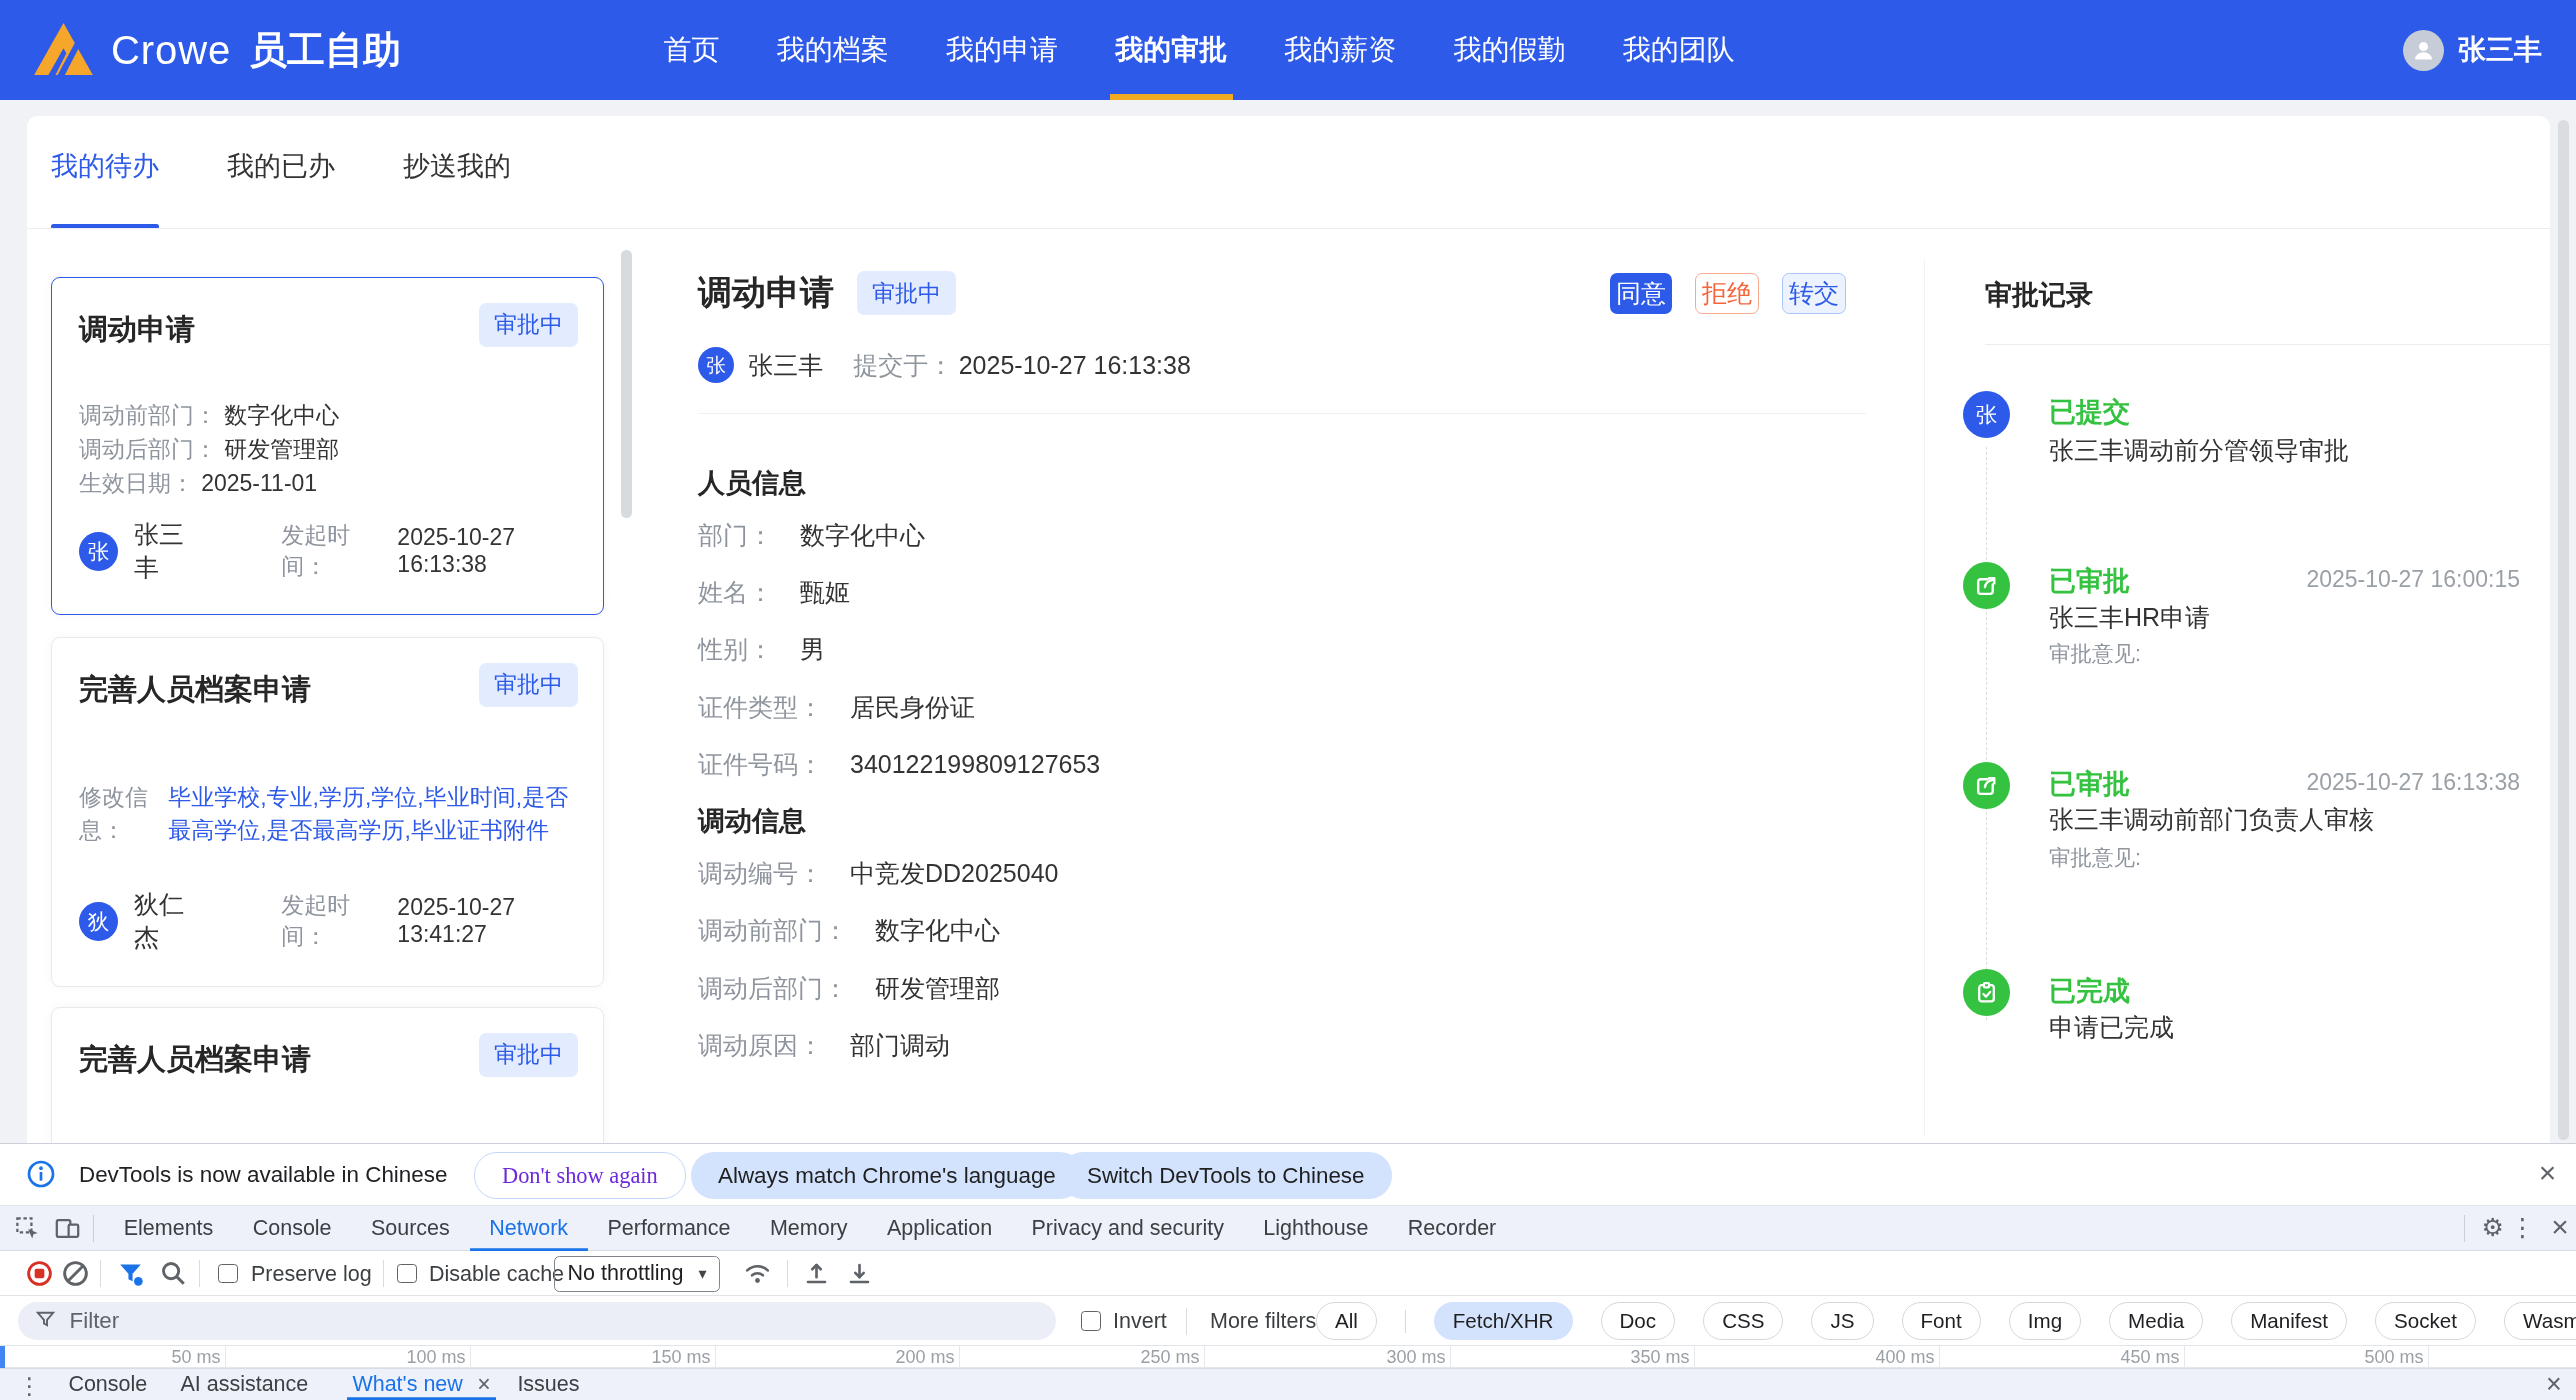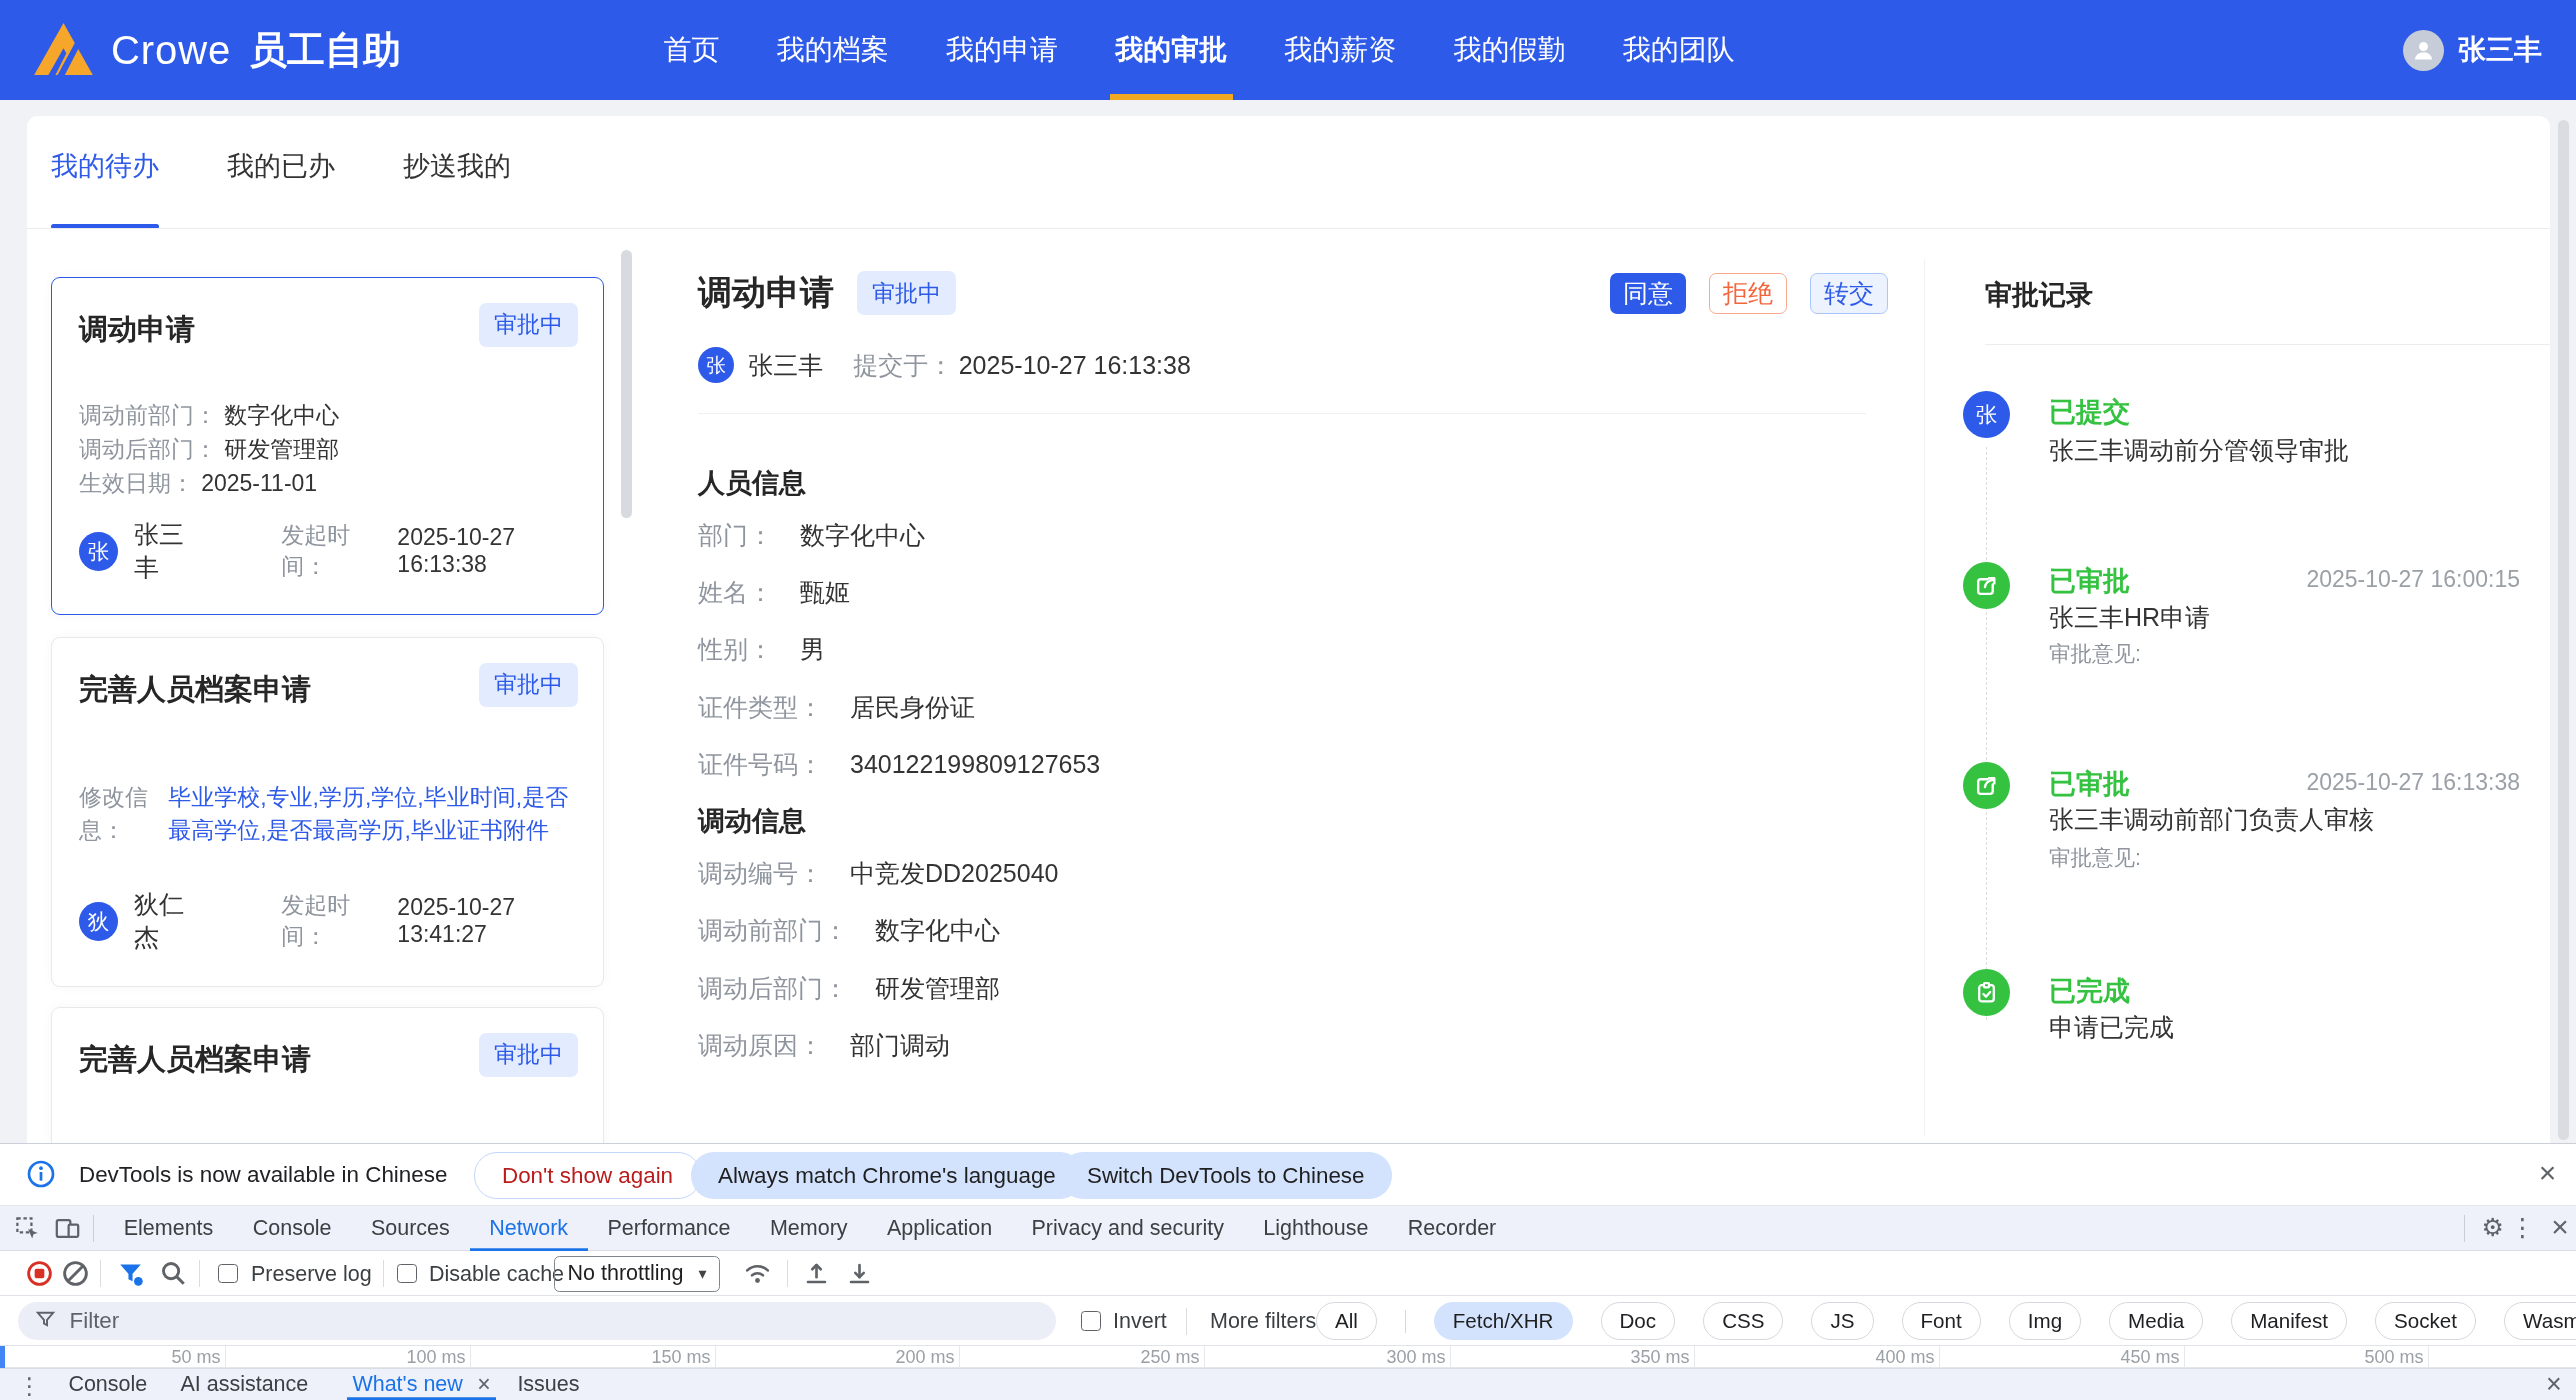--- a/index.html
+++ b/index.html
@@ -44,21 +44,21 @@
   .avatar-sm { width:39px; height:39px; border-radius:50%; background:#2D5AE8; color:#fff; font-size:21.5px; display:flex; align-items:center; justify-content:center; flex:none; }
   .cf-name { font-size:25px; color:#333; margin-left:16px; }
   .cf-time-label { font-size:23px; color:#8F959E; margin-left:75px; }
   .cf-time { font-size:23px; color:#333; margin-left:5.4px; }
   .list-scrollbar { position:absolute; left:594px; top:134px; width:10.7px; height:268px; background:#D7DADF; border-radius:5.4px; }
 
   
   .detail-header { position:absolute; left:671px; top:154px; display:flex; align-items:center; gap:23px; }
   .detail-title { font-size:34px; font-weight:700; color:#262626; }
   .action-group { position:absolute; left:1583px; top:157px; display:flex; gap:23px; }
-  .btn { height:41px; display:flex; align-items:center; padding:0 13px; font-size:25px; border-radius:7.2px; cursor:pointer; }
+  .btn { height:41px; display:flex; align-items:center; padding:0 6px; font-size:25px; border-radius:7.2px; cursor:pointer; }
   .btn-primary { background:#2D5AE8; color:#fff; }
   .btn-danger { background:#fff; color:#F4653B; border:0.9px solid #F8A88C; }
   .btn-ghost { background:#EDF3FE; color:#2D5AE8; border:0.9px solid #A8C6FA; }
   .submitter { position:absolute; left:671px; top:231px; display:flex; align-items:center; }
   .avatar-xs { width:36px; height:36px; border-radius:50%; background:#2D5AE8; color:#fff; font-size:19.7px; display:flex; align-items:center; justify-content:center; }
   .sub-name { font-size:25px; color:#333; margin-left:14.3px; }
   .sub-label { font-size:25px; color:#8F959E; margin-left:30px; }
   .sub-time { font-size:25px; color:#333; margin-left:5.4px; }
   .h-divider { position:absolute; left:671px; top:297px; width:1168px; height:0.9px; background:#F0F0F0; }
   .section-heading { position:absolute; left:671px; font-size:27px; font-weight:700; color:#262626; }
@@ -78,21 +78,21 @@
   .tl-time { position:absolute; font-size:23px; color:#9AA0A6; right:30px; }
   .tl-desc { position:absolute; left:2022px; font-size:25px; color:#333; }
   .tl-opinion { position:absolute; left:2022px; font-size:21.5px; color:#8F959E; }
   .page-scrollbar { position:absolute; left:2558px; top:120px; width:10.7px; height:1020px; background:#D9DCE0; border-radius:5.4px; }
 
   
   .dt-infobar { position:absolute; left:0; top:1143px; width:100%; height:63px; background:#fff; border-top:0.9px solid #CBD0D8; border-bottom:0.9px solid #E4E6EA; }
   .ib-icon { position:absolute; left:25px; top:14.3px; }
   .ib-msg { position:absolute; left:79px; top:18px; font-size:22.4px; color:#202124; }
   .pill { position:absolute; top:8px; height:47px; border-radius:23px; display:flex; align-items:center; padding:0 27px; font-size:22.4px; cursor:pointer; white-space:nowrap; }
-  .pill-outline { border:0.9px solid #C2D7FB; color:#b91c1c; background:#fff; }
+  .pill-outline { border:0.9px solid #C2D7FB; color:#6d28d9; background:#fff;font-family:Liberation Serif, serif; }
   .pill-filled { background:#D3E3FD; color:#1F1F1F; }
   .x-btn { color:#5F6368; font-size:30px; line-height:1; cursor:pointer; }
 
   .dt-tabs { position:absolute; left:0; top:1206px; width:100%; height:45px; background:#EEF1FA; border-bottom:0.9px solid #D8DCE5; }
   .dt-tabicon { position:absolute; top:9px; cursor:pointer; }
   .dt-vdiv { position:absolute; top:9px; width:0.9px; height:27px; background:#C9CDD5; }
   .dt-tabrow { position:absolute; left:104px; top:0; height:45px; display:flex; }
   .dt-tab { height:45px; line-height:45px; padding:0 19.7px; font-size:21.5px; color:#3C4043; cursor:pointer; white-space:nowrap; }
   .dt-tab.active { color:#1A73E8; box-shadow:inset 0 -2.7px 0 #1A73E8; }
   .glyph-btn { position:absolute; color:#5F6368; cursor:pointer; }

